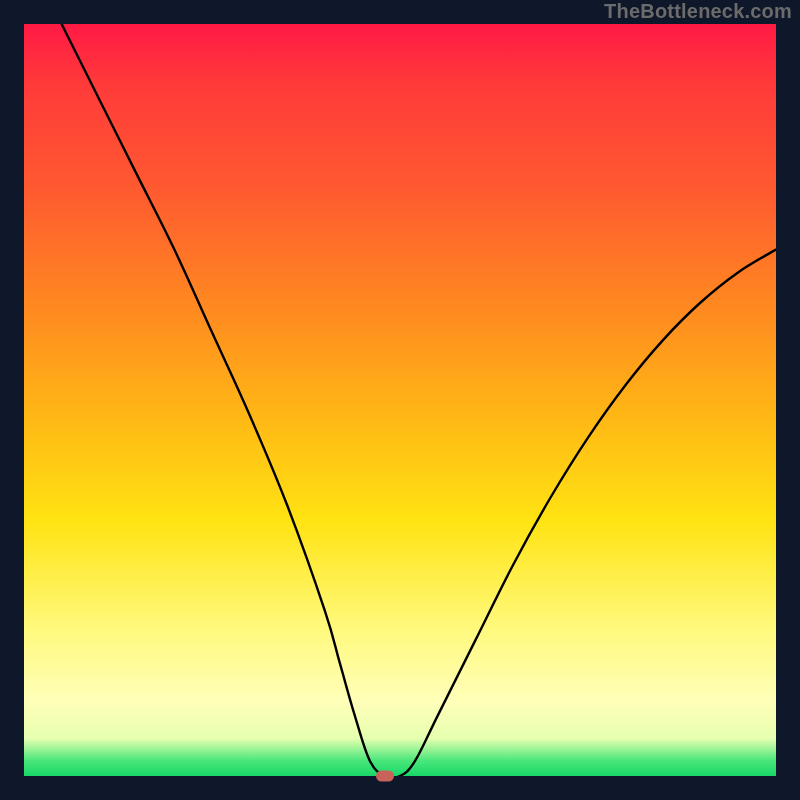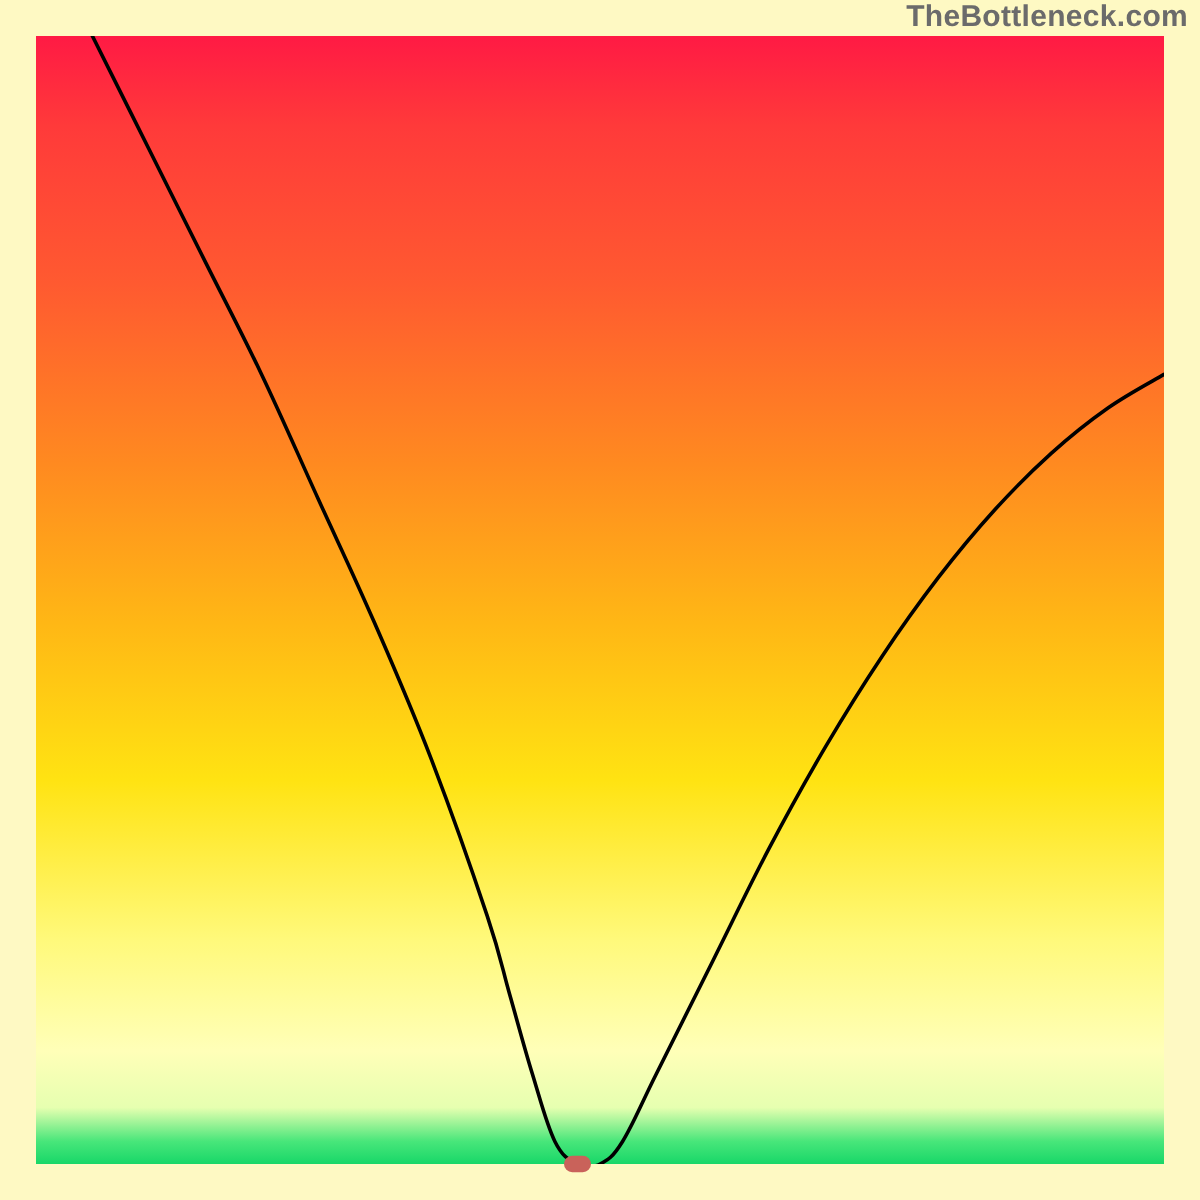--- a/index.html
+++ b/index.html
@@ -7,21 +7,21 @@
     padding: 0;
     width: 800px;
     height: 800px;
     background: #000;
     overflow: hidden;
   }
   .chart-container {
     position: relative;
     width: 800px;
     height: 800px;
-    background: #fef9c3;
+    background: #0f172a;
   }
   .plot-area {
     position: absolute;
     left: 24px;
     top: 24px;
     width: 752px;
     height: 752px;
     
     background: linear-gradient(to bottom,
       #ff1a44 0%,

